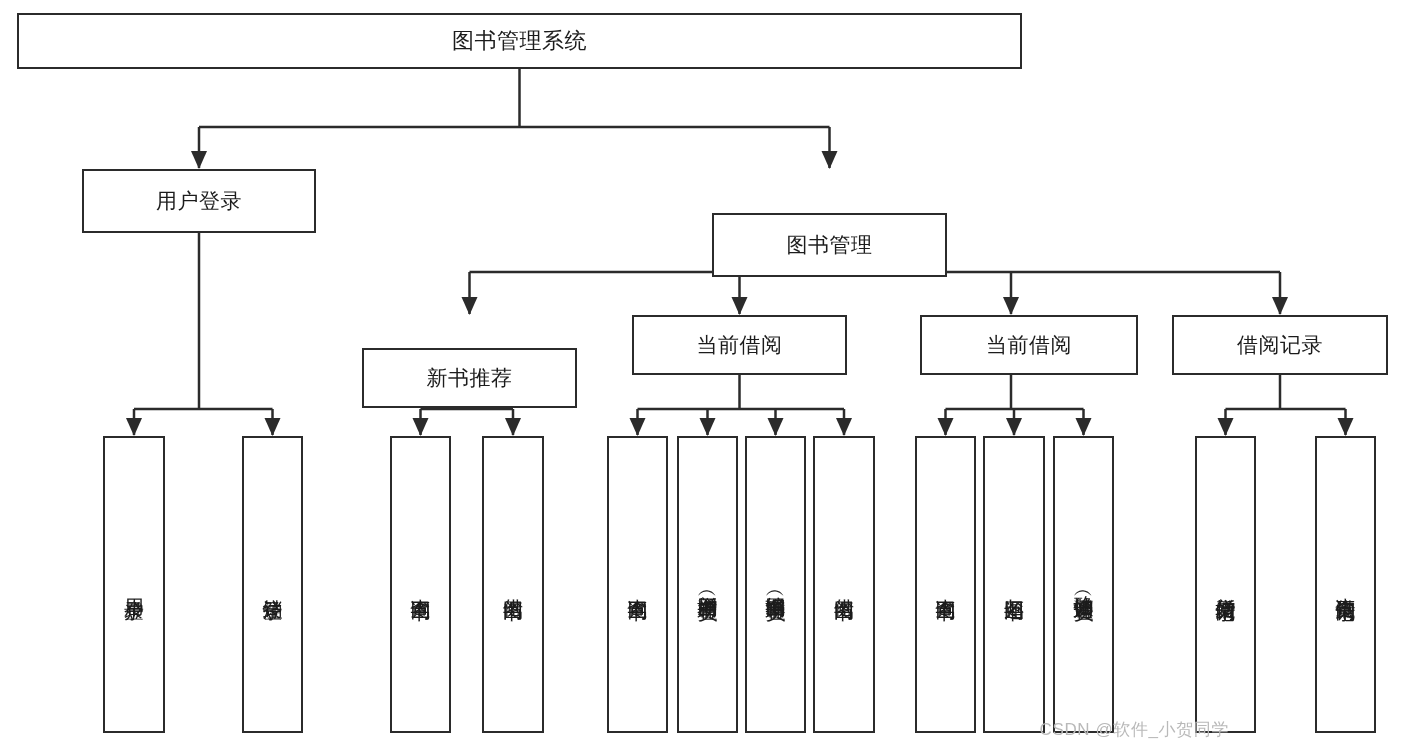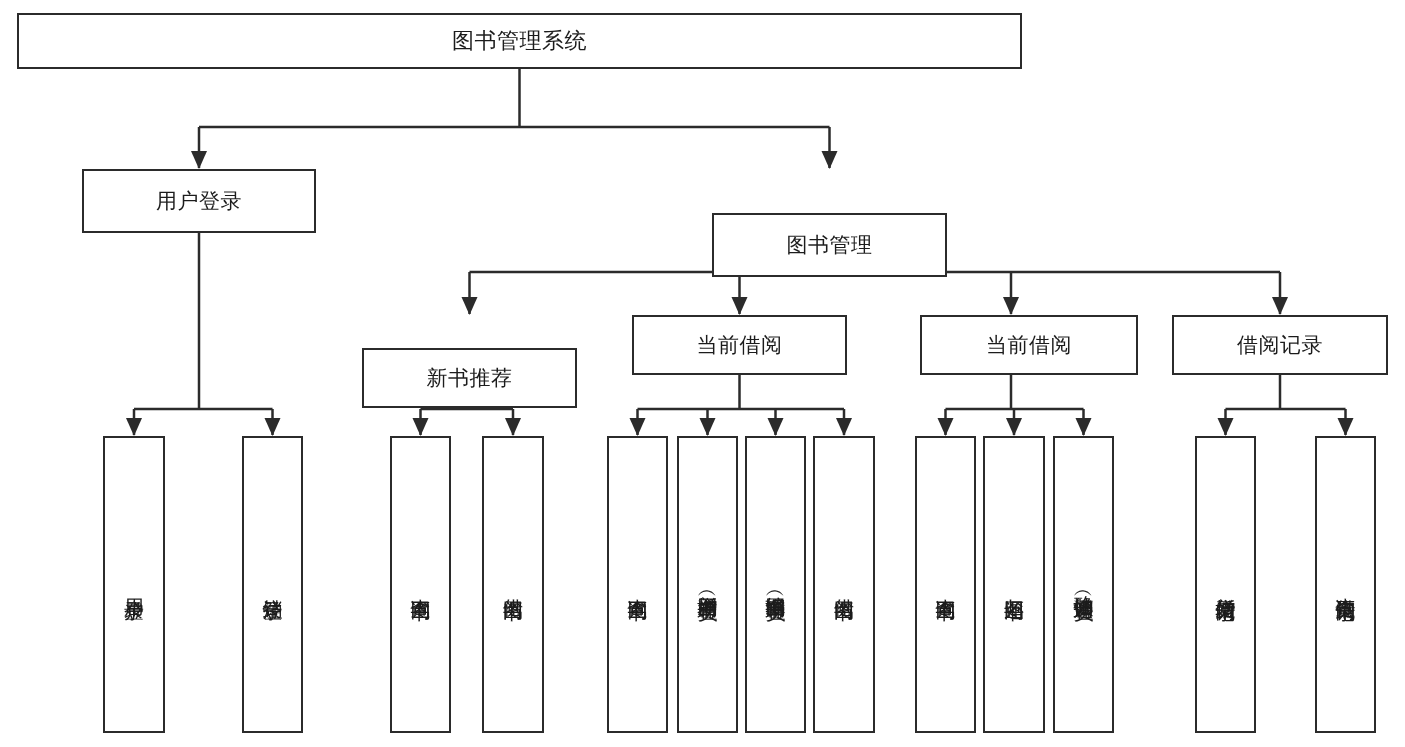--- a/index.html
+++ b/index.html
@@ -181,13 +181,14 @@
       <div class="node leaf" id="node-leaf_10" style="left: 1053px; top: 436px; width: 61px; height: 297px;">
         <div class="label">确认归还（管理员）</div>
       </div>
       <div class="node leaf" id="node-leaf_11" style="left: 1195px; top: 436px; width: 61px; height: 297px;">
         <div class="label">新增借阅记录</div>
       </div>
       <div class="node leaf" id="node-leaf_12" style="left: 1315px; top: 436px; width: 61px; height: 297px;">
         <div class="label">查询借阅记录</div>
       </div>
     </div>
+  <div id="watermark">CSDN @软件_小贺同学</div>
 </div>
 
 </body></html>

